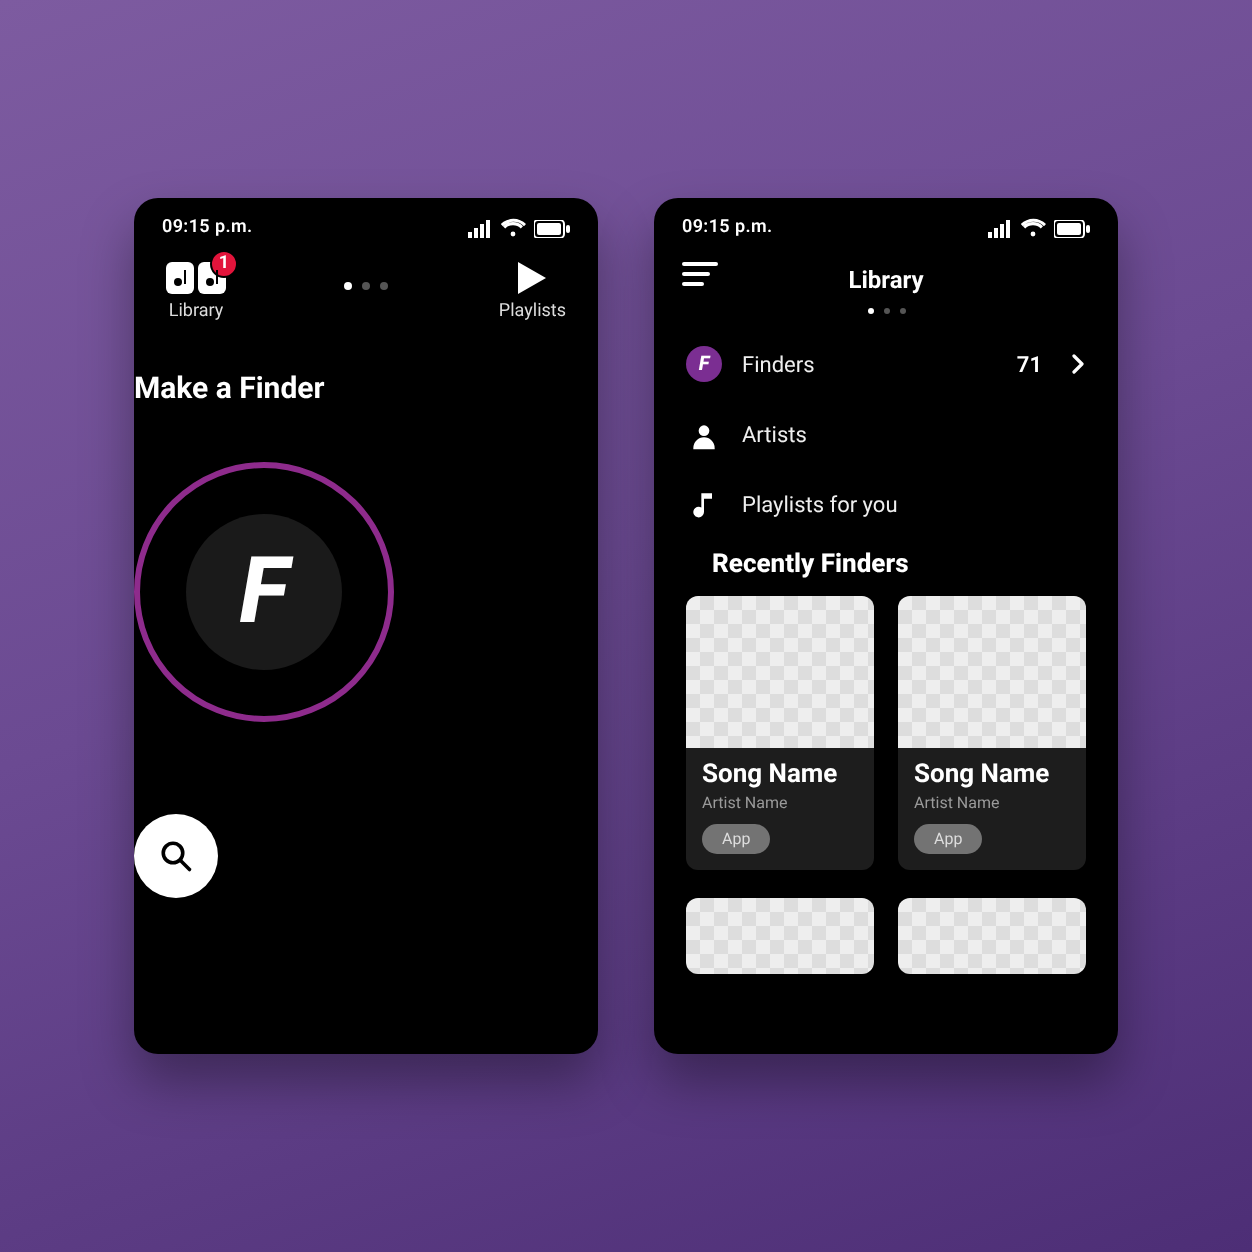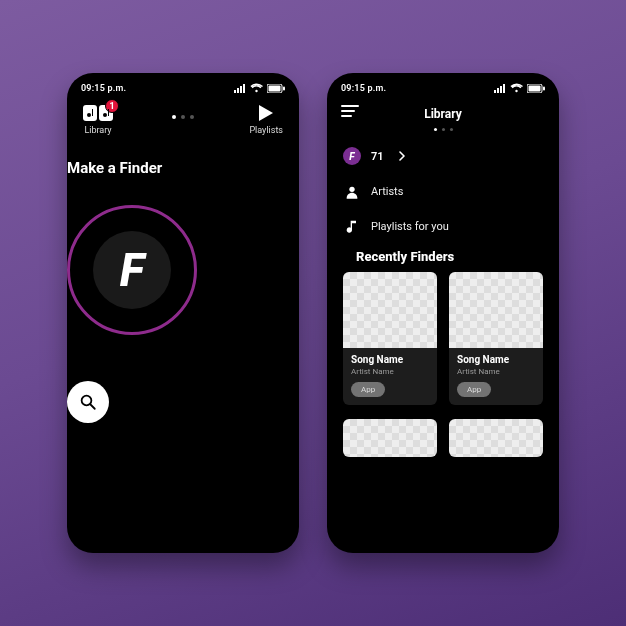--- a/index.html
+++ b/index.html
@@ -7,23 +7,23 @@
   body {
     font-family: -apple-system, BlinkMacSystemFont, "Segoe UI", Roboto, Helvetica, Arial, sans-serif;
     background: linear-gradient(160deg, #7d5ba0 0%, #6b4a92 45%, #4d2e76 100%);
     display: flex;
     align-items: center;
     justify-content: center;
     gap: 28px;
   }
   .phone {
     width: 232px;
-    height: 480px;
+    height: 428px;
     background: #000;
-    border-radius: 26px;
+    border-radius: 12px;
     box-shadow: 0 14px 26px rgba(0,0,0,.35);
     position: relative;
     overflow: hidden;
     color: #fff;
     display: flex;
     flex-direction: column;
   }
   .notch {
     position: absolute;
     top: 0; left: 50%; transform: translateX(-50%);
@@ -143,21 +143,21 @@
       linear-gradient(45deg, rgba(0,0,0,.07) 25%, transparent 25%),
       linear-gradient(-45deg, rgba(0,0,0,.07) 25%, transparent 25%),
       linear-gradient(45deg, transparent 75%, rgba(0,0,0,.07) 75%),
       linear-gradient(-45deg, transparent 75%, rgba(0,0,0,.07) 75%);
     background-size:14px 14px;
     background-position:0 0, 0 7px, 7px -7px, -7px 0;
   }
   .grid.peek .thumb { height:38px; }
   .grid.peek { padding-bottom:0; }
   .card-body { padding:6px 8px 8px; }
-  .song { font-size:10px; font-weight:700; color:#fff; }
+  .song { font-size:13px; font-weight:700; color:#fff; }
   .artist { font-size:8px; color:#9a9a9a; margin-top:2px; }
   .pill {
     display:inline-block; margin-top:6px;
     background:#737373; color:#ddd;
     font-size:8px; padding:3px 10px; border-radius:10px;
   }
 </style>
 </head>
 <body>
 
@@ -257,20 +257,21 @@
   </div>
   <div class="dots small">
     <div class="dot active"></div>
       <div class="dot"></div>
       <div class="dot"></div>
   </div>
 
   <div class="list">
     <div class="row">
       <div class="ico finders">F</div>
+      <span class="label">Finders</span>
       <span class="count">71</span>
       <svg class="chev" width="8" height="10" viewBox="0 0 8 10">
           <path d="M2 1l4 4-4 4" fill="none" stroke="#fff" stroke-width="1.6" stroke-linecap="round" stroke-linejoin="round"></path>
         </svg>
     </div>
     <div class="row">
       <div class="ico artist">
         <svg viewBox="0 0 24 24" fill="#fff">
             <circle cx="12" cy="8" r="4"></circle>
             <path d="M4 21c0-4.4 3.6-8 8-8s8 3.6 8 8v1H4v-1z"></path>

